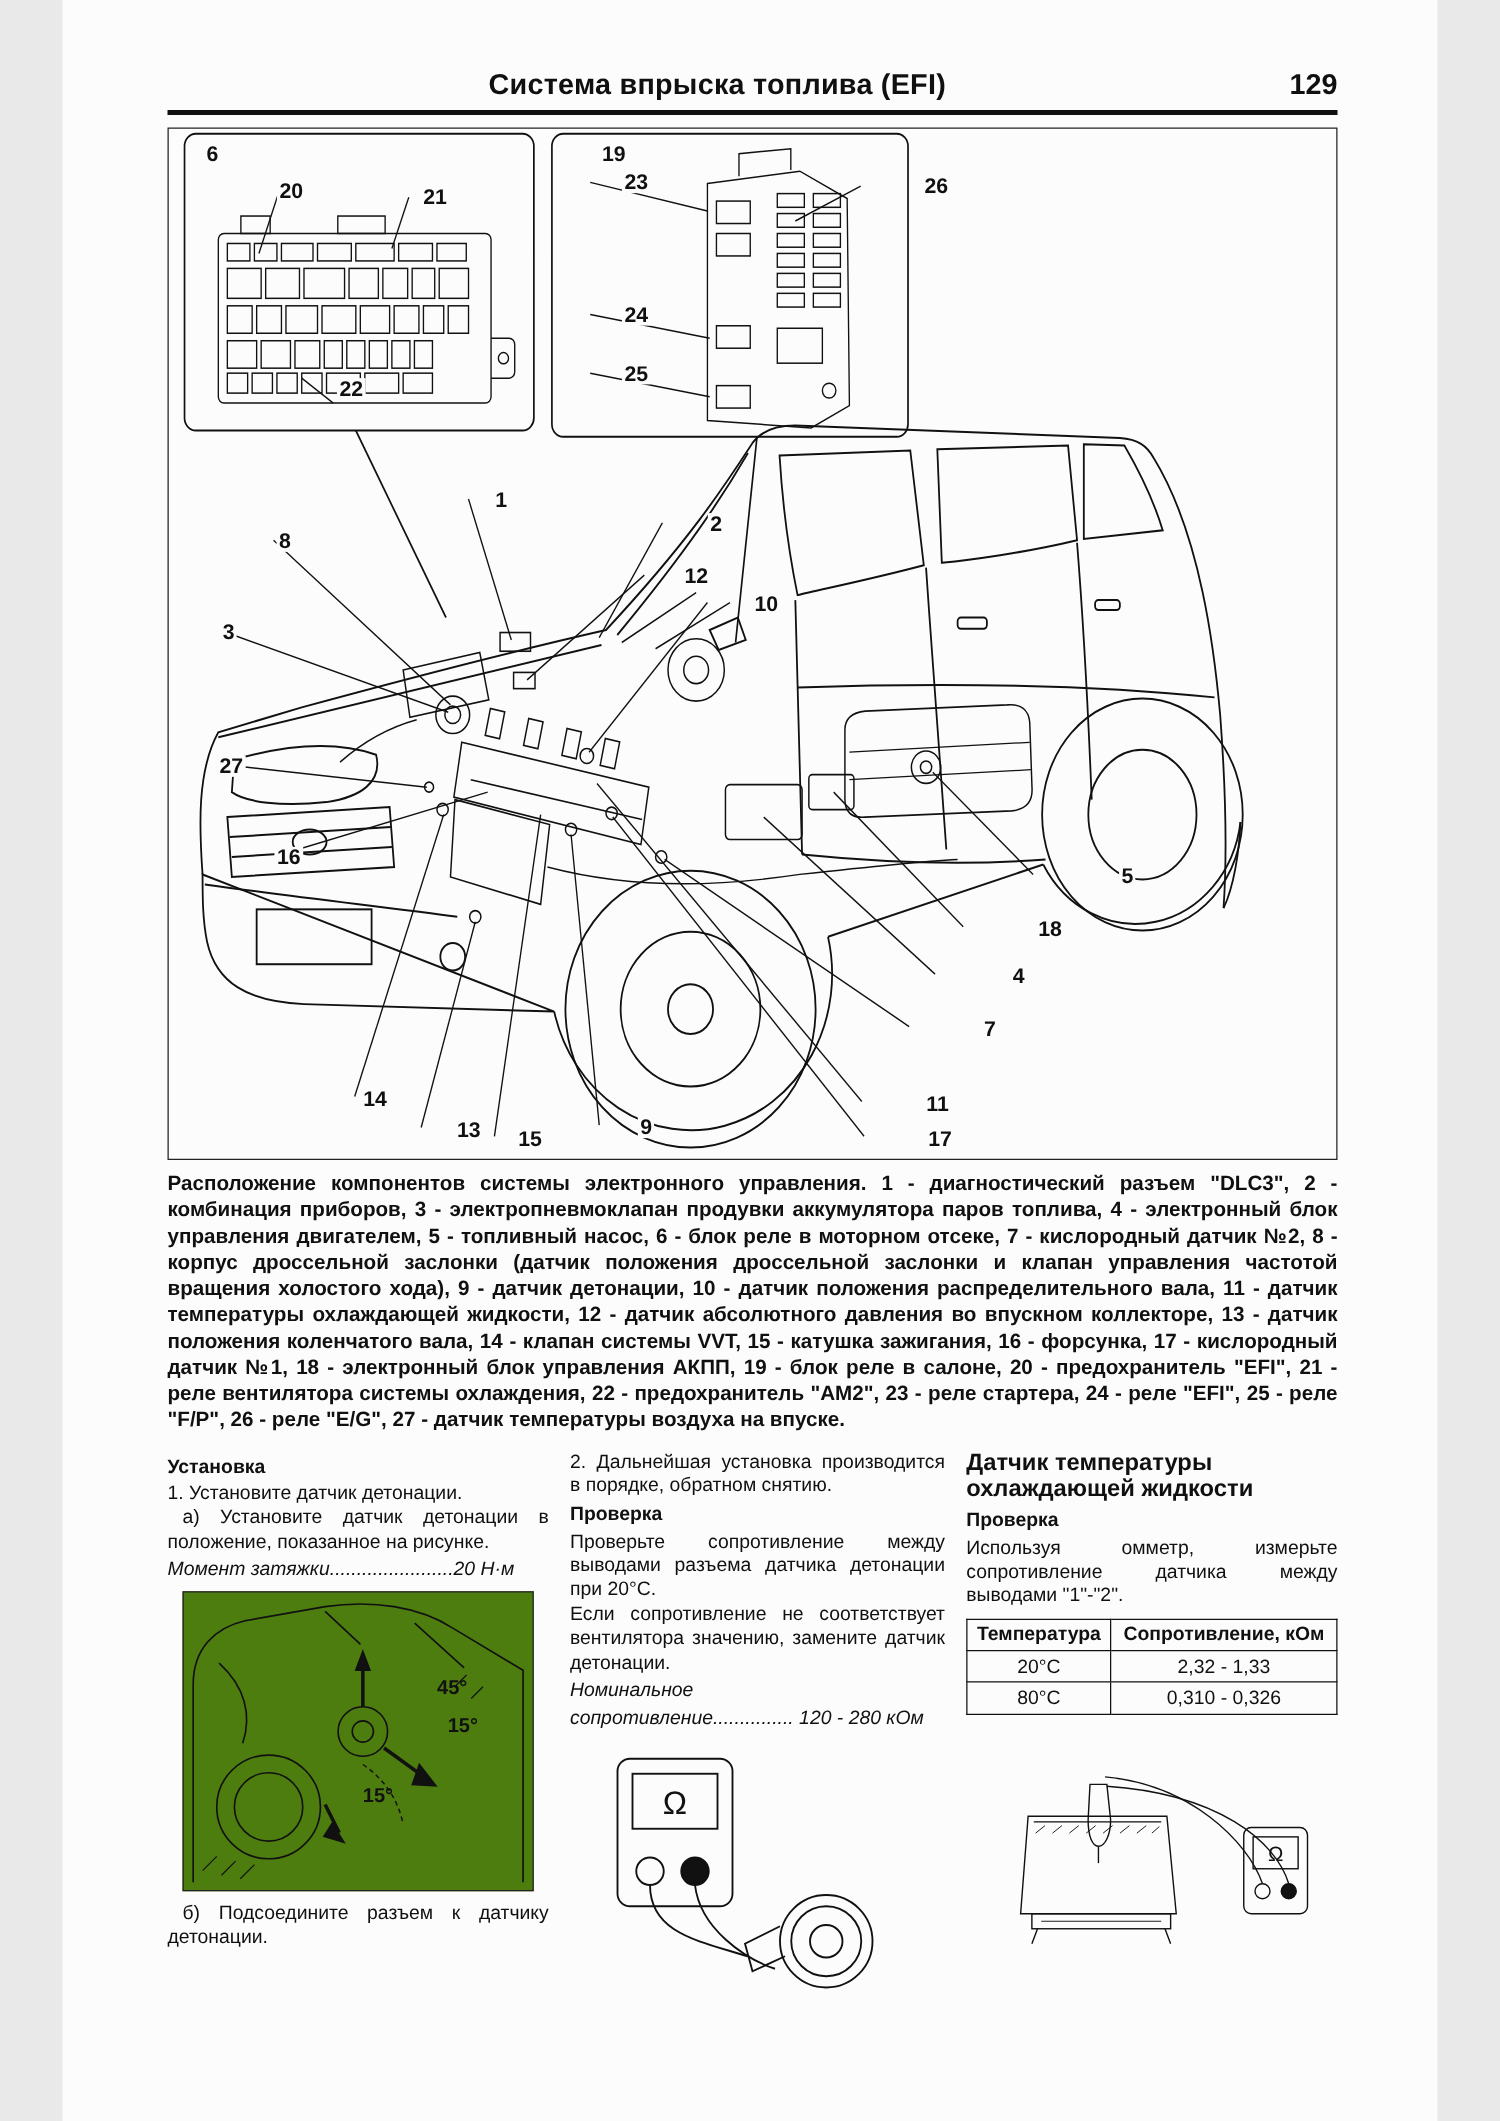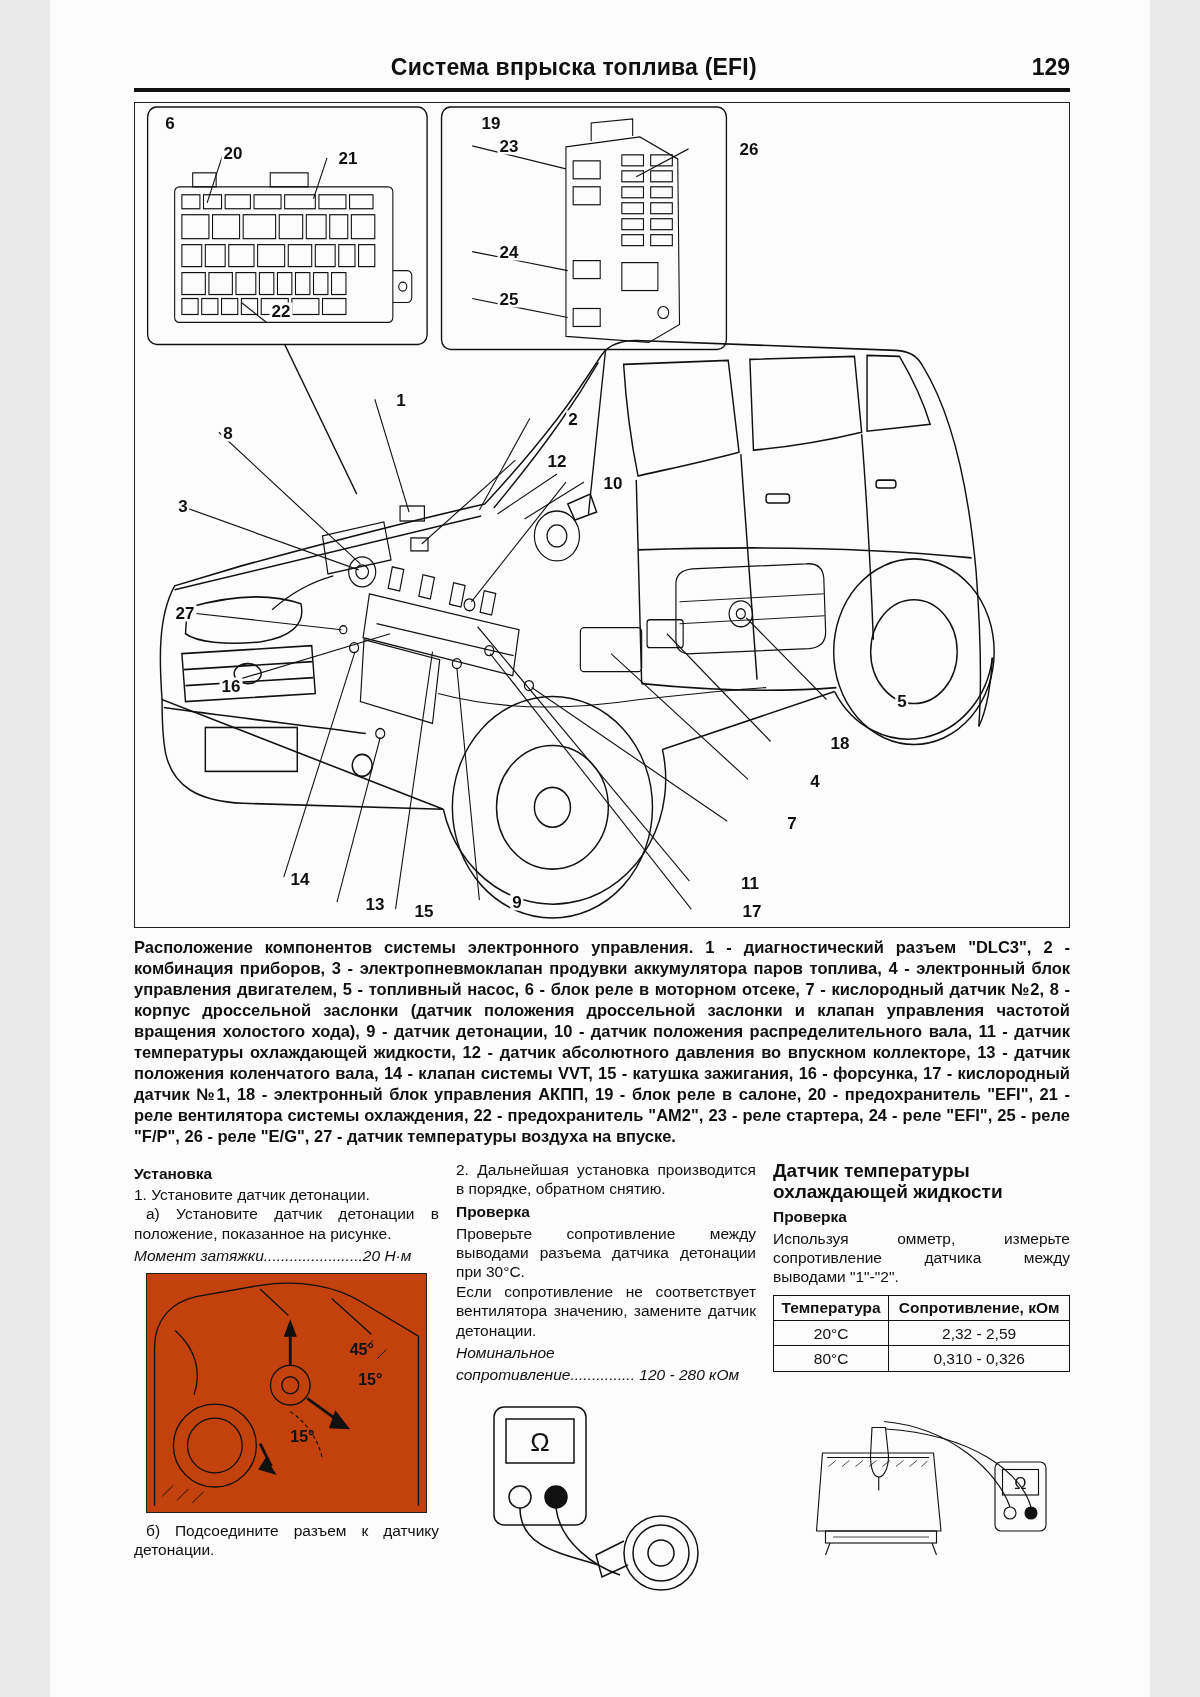--- a/index.html
+++ b/index.html
@@ -18,21 +18,21 @@
   .caption{margin-top:9px;font-weight:bold;font-size:16.5px;line-height:1.27;text-align:justify}
   .columns{display:flex;margin-top:13px;gap:17px}
   .col{font-size:15.5px;line-height:1.25;text-align:justify}
   .col1{flex:0 0 305px;width:305px}
   .col2{flex:0 0 300px;width:300px}
   .col3{flex:1;min-width:0}
   .h-bold{font-weight:bold;margin:4px 0 2px;text-align:left}
   .col3-title{font-weight:bold;font-size:19px;line-height:1.15;margin-bottom:3px;text-align:left}
   .sub{text-indent:12px}
   .italic{font-style:italic;margin:3px 0;text-align:left}
-  .fig{border:1.6px solid #222;margin:8px 12px;background:#c2410c}
+  .fig{border:1.6px solid #222;margin:8px 12px;background:#4d7c0f}
   .fig svg,.figplain svg{display:block;width:100%;height:auto}
   .figplain{margin:10px 0 0}
   table.spec{border-collapse:collapse;width:100%;margin:8px 0 12px}
   table.spec th,table.spec td{border:1.4px solid #111;text-align:center;font-size:15.5px;padding:2.5px 4px}
   table.spec th{font-weight:bold}
   svg text{font-family:"Liberation Sans",sans-serif}
 </style>
 </head>
 <body>
 
@@ -282,21 +282,21 @@
           <text x="152" y="178" font-size="17" font-weight="bold" fill="#111">15°</text>
         </svg>
       </div>
 
       <div class="sub">б) Подсоедините разъем к датчику детонации.</div>
     </div>
 
     <div class="col col2">
       <div>2. Дальнейшая установка производится в порядке, обратном снятию.</div>
       <div class="h-bold">Проверка</div>
-      <div>Проверьте сопротивление между выводами разъема датчика детонации при 30°C.</div>
+      <div>Проверьте сопротивление между выводами разъема датчика детонации при 20°C.</div>
       <div>Если сопротивление не соответствует вентилятора значению, замените датчик детонации.</div>
       <div class="italic">Номинальное</div>
       <div class="italic">сопротивление............... 120 - 280 кОм</div>
 
       <div class="figplain">
         <svg viewBox="0 0 300 215">
           <g stroke="#111" fill="none" stroke-width="1.5">
             <rect x="38" y="12" width="92" height="118" rx="10"></rect>
             <rect x="50" y="24" width="68" height="44"></rect>
             <circle cx="64" cy="102" r="11"></circle>
@@ -319,21 +319,21 @@
       <div>Используя омметр, измерьте сопротивление датчика между выводами "1"-"2".</div>
 
       <table class="spec">
         <tbody>
             <tr>
           <th>Температура</th>
           <th>Сопротивление, кОм</th>
         </tr>
         <tr>
           <td>20°C</td>
-          <td>2,32 - 2,59</td>
+          <td>2,32 - 1,33</td>
         </tr>
         <tr>
           <td>80°C</td>
           <td>0,310 - 0,326</td>
         </tr>
       </tbody>
         </table>
 
       <div class="figplain">
         <svg viewBox="0 0 396 235">

